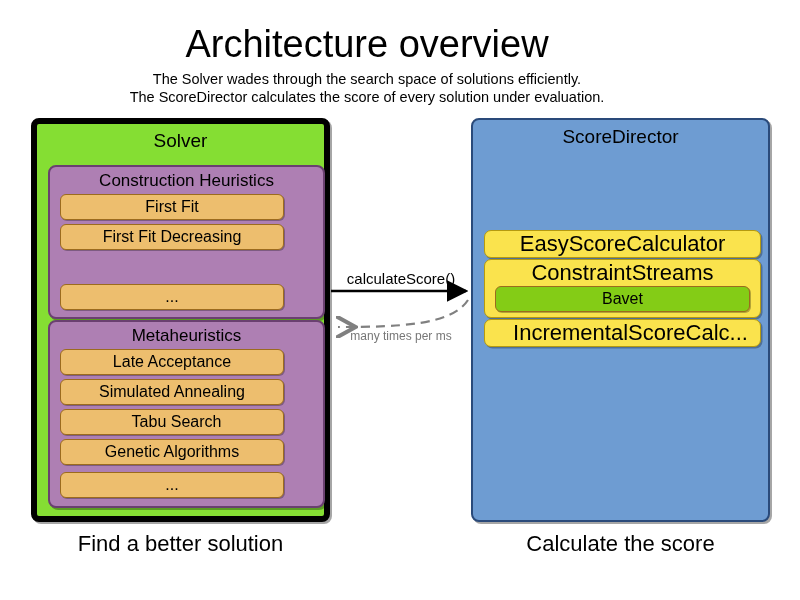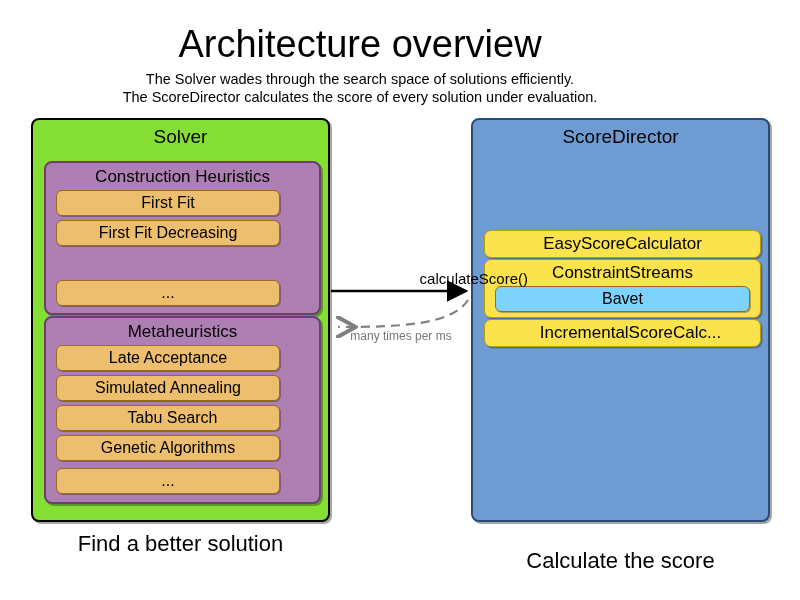--- a/index.html
+++ b/index.html
@@ -17,20 +17,21 @@
     color: #000000;
   }
 
   
   #header {
     position: absolute;
     left: 0;
     top: 22px;
     width: 720px;
     text-align: center;
+    padding-left: 7px;
   }
   #page-title {
     font-size: 38px;
     line-height: 44px;
     font-weight: normal;
     letter-spacing: 0px;
     color: #000;
   }
   #subtitle-block {
     margin-top: 4px;
@@ -46,21 +47,21 @@
     position: absolute;
     border-radius: 8px;
     box-sizing: border-box;
   }
   #solver-panel {
     left: 31px;
     top: 118px;
     width: 299px;
     height: 404px;
     background: #85DE33;
-    border: 2px solid #000000;
+    border: 6px solid #000000;
     box-shadow: 2px 2px 0 rgba(0,0,0,0.35);
   }
   #scoredirector-panel {
     left: 471px;
     top: 118px;
     width: 299px;
     height: 404px;
     background: #6E9CD2;
     border: 2px solid #2a4a7a;
     box-shadow: 2px 2px 0 rgba(0,0,0,0.35);
@@ -126,34 +127,34 @@
     width: 277px;
     background: #FAE34D;
     border: 1px solid #b59a10;
     border-radius: 7px;
     box-sizing: border-box;
     color: #000;
     box-shadow: 1.5px 1.5px 0 rgba(0,0,0,0.28);
   }
   .calc-label {
     text-align: center;
-    font-size: 17px;
+    font-size: 22px;
     line-height: 25px;
   }
   #easy-score-calculator { top: 110px; height: 28px; }
   #constraint-streams    { top: 139px; height: 59px; }
   #incremental-score     { top: 199px; height: 28px; padding-left: 16px; }
 
   #bavet-box {
     position: absolute;
     left: 10px;
     top: 26px;
     width: 255px;
     height: 26px;
-    background: #7dd3fc;
+    background: #84cc16;
     border: 1px solid #9c6b1e;
     border-radius: 6px;
     box-sizing: border-box;
     text-align: center;
     font-size: 16px;
     line-height: 24px;
     color: #000;
     box-shadow: 1px 1px 0 rgba(0,0,0,0.28);
   }
 
@@ -161,28 +162,27 @@
   #arrow-layer {
     position: absolute;
     left: 0;
     top: 0;
     width: 800px;
     height: 600px;
     pointer-events: none;
   }
   #label-calculate-score {
     position: absolute;
-    left: 343px;
+    left: 330px;
     top: 270px;
     width: 142px;
-    text-align: right;
+    text-align: center;
     font-size: 15px;
     line-height: 18px;
     color: #000;
-    padding-left: 43px;
   }
   #label-many-times {
     position: absolute;
     left: 330px;
     top: 329px;
     width: 142px;
     text-align: center;
     font-size: 12px;
     line-height: 15px;
     color: #777777;
@@ -196,21 +196,21 @@
     line-height: 25px;
     color: #000;
   }
   #caption-solver {
     left: 31px;
     top: 531px;
     width: 299px;
   }
   #caption-scoredirector {
     left: 471px;
-    top: 548px;
+    top: 531px;
     width: 299px;
   }
 </style>
 </head>
 <body>
 
 <div id="header">
   <div id="page-title">Architecture overview</div>
   <div id="subtitle-block">
     <div class="subtitle-line">The Solver wades through the search space of solutions efficiently.</div>

